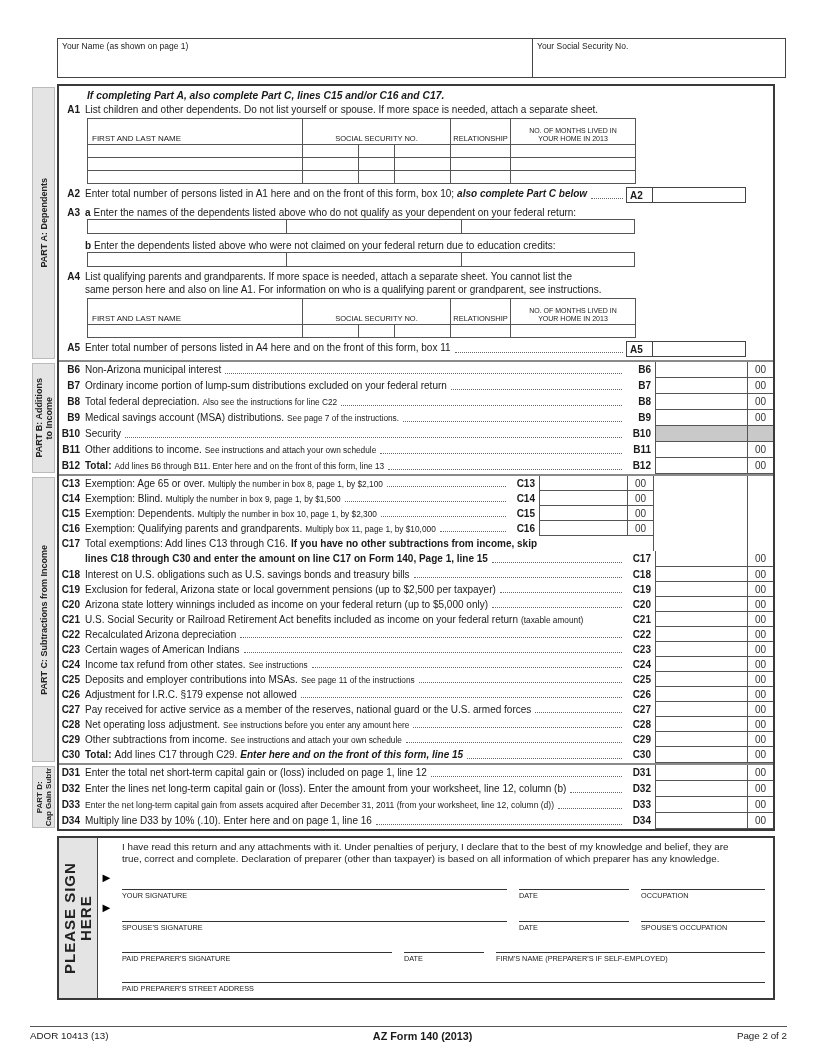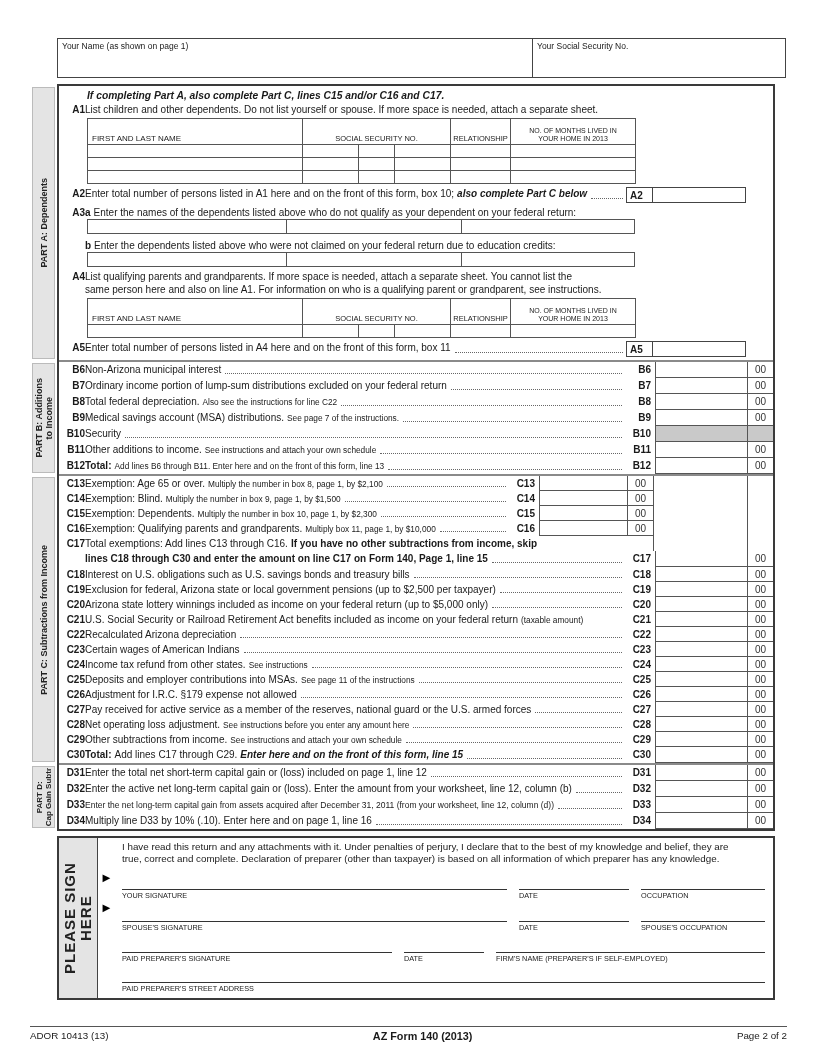--- a/index.html
+++ b/index.html
@@ -19,21 +19,21 @@
 
   
   .tab{position:absolute;left:-27px;width:23px;top:1px;bottom:1px;background:#e4e4e4;border:1px solid #bbb;display:flex;align-items:center;justify-content:center;box-sizing:border-box;}
   .vtext{writing-mode:vertical-rl;transform:rotate(180deg);font-weight:bold;font-size:9px;color:#222;text-align:center;line-height:10px;}
   .vtext span{display:block;}
   .tab-d .vtext{font-size:8px;line-height:9px;}
 
   
   .frow{display:flex;align-items:stretch;height:16px;line-height:16px;white-space:nowrap;}
   .c-row{height:15px;line-height:15px;}
-  .rnum{width:26px;text-align:right;font-weight:bold;box-sizing:border-box;flex:none;}
+  .rnum{width:26px;padding-right:5px;text-align:right;font-weight:bold;box-sizing:border-box;flex:none;}
   .rtext{flex:none;}
   .rtext > span:not(:empty){margin-right:3px;}
   .tb{font-weight:bold;}
   .tbi{font-weight:bold;font-style:italic;}
   .ts{font-size:8.3px;}
   .sm-all{font-size:8.5px;}
   .leader{flex:1;border-bottom:1px dotted #666;margin:0 3px 4px 1px;min-width:2px;}
   .rref{width:30px;text-align:right;padding-right:4px;font-weight:bold;box-sizing:border-box;flex:none;}
   .amt{width:92px;border-left:1px solid #555;border-bottom:1px solid #555;box-sizing:border-box;flex:none;}
   .cents{width:26px;border-left:1px solid #555;border-bottom:1px solid #555;box-sizing:border-box;text-align:center;color:#333;flex:none;}
@@ -486,21 +486,21 @@
       <div class="frow">
         <span class="rnum">D31</span>
         <span class="rtext"><span>Enter the total net short-term capital gain or (loss) included on page 1, line 12</span></span>
         <span class="leader"></span>
         <span class="rref">D31</span>
         <span class="amt"></span>
         <span class="cents">00</span>
       </div>
       <div class="frow">
         <span class="rnum">D32</span>
-        <span class="rtext"><span>Enter the active net long-term capital gain or (loss).  Enter the amount from your worksheet, line 12, column (b)</span></span>
+        <span class="rtext"><span>Enter the lines net long-term capital gain or (loss).  Enter the amount from your worksheet, line 12, column (b)</span></span>
         <span class="leader"></span>
         <span class="rref">D32</span>
         <span class="amt"></span>
         <span class="cents">00</span>
       </div>
       <div class="frow">
         <span class="rnum">D33</span>
         <span class="rtext sm-all"><span>Enter the net long-term capital gain from assets acquired after December 31, 2011 (from your worksheet, line 12, column (d))</span></span>
         <span class="leader"></span>
         <span class="rref">D33</span>

